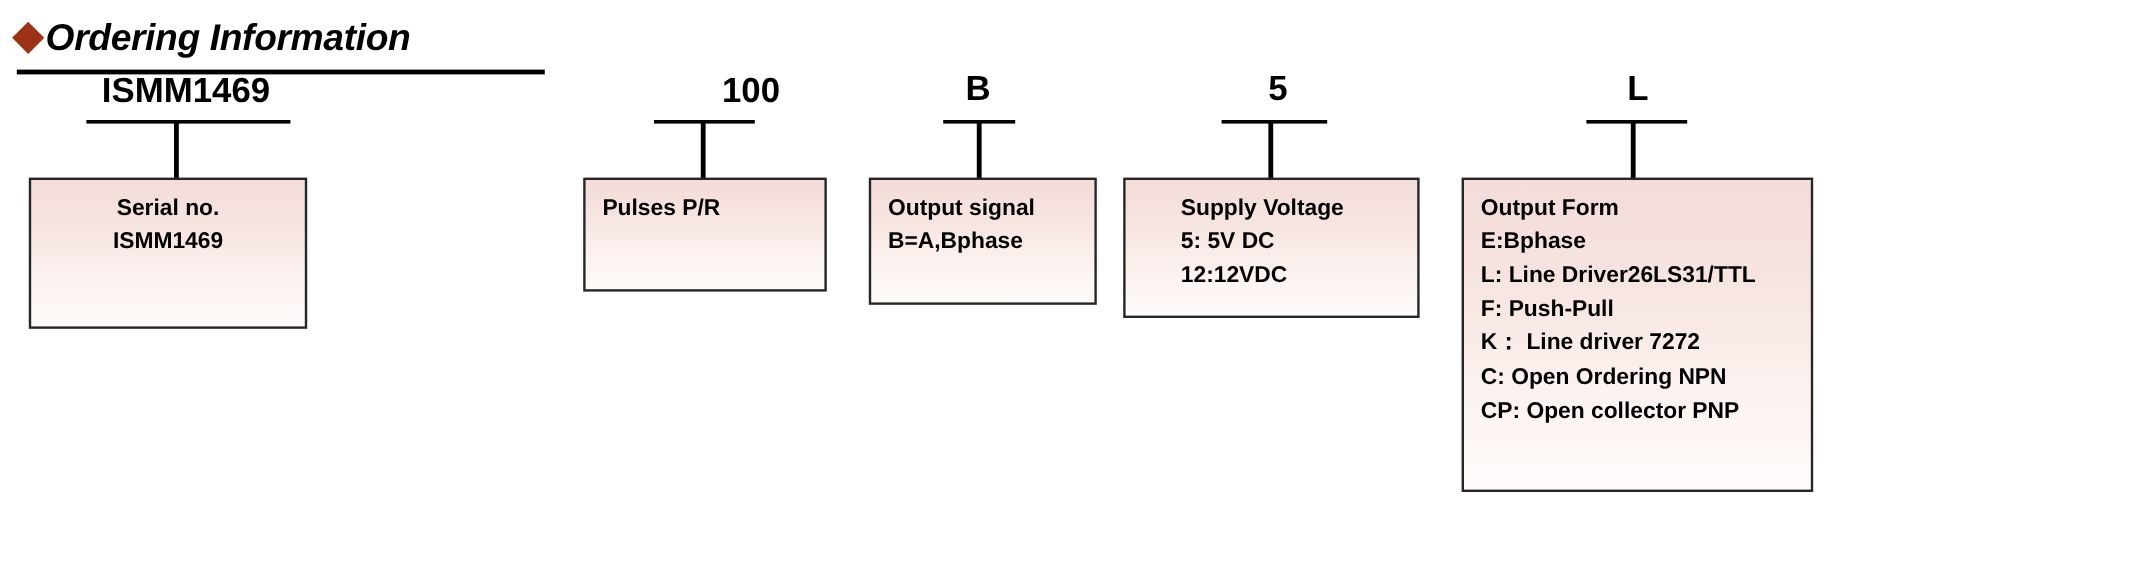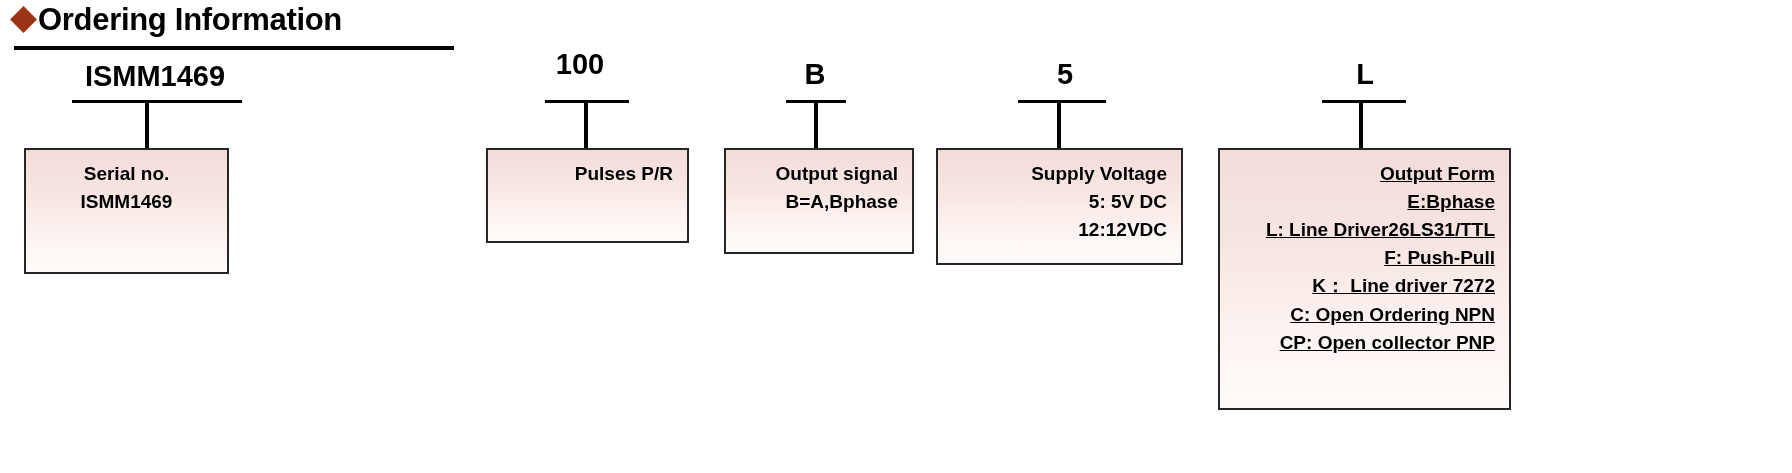--- a/index.html
+++ b/index.html
@@ -6,21 +6,21 @@
   body{
     width:1792px;height:473px;
     background:#ffffff;
     font-family:"Liberation Sans","DejaVu Sans",sans-serif;
     overflow:hidden;
     position:relative;
   }
   #root{position:absolute;inset:0;}
 
   
-  .title-wrap{position:absolute;left:14px;top:4px;width:440px;}
+  .title-wrap{position:absolute;left:14px;top:16px;width:440px;font-style:italic;}
   .title-row{display:flex;align-items:center;gap:2px;}
   .diamond{
     width:19px;height:19px;
     background:#9c3316;
     transform:rotate(45deg);
     flex:0 0 auto;
     margin-right:3px;
   }
   .title-text{
     font-size:31px;
@@ -55,54 +55,53 @@
     background:linear-gradient(180deg,#f3dcd9 0%,#f7e5e1 35%,#fcf3f0 70%,#fefbfa 100%);
     box-sizing:border-box;
     padding:10px 14px 8px 14px;
   }
   .box .line{
     font-size:19px;
     font-weight:bold;
     color:#000;
     line-height:1.48;
     white-space:nowrap;
-    text-align:right;
   }
   .box.centered .line{text-align:center;}
 
   
   
   #seg1 .code      {left:60px; top:62px; width:190px;}
   #seg1 .code-rule {left:72px; top:100px; width:170px;}
   #seg1 .stem      {left:145px;top:100px; height:50px;}
-  #seg1 .box       {left:24px; top:148px; width:205px;height:126px;}
+  #seg1 .box       {left:24px; top:148px; width:232px;height:126px;}
 
   
-  #seg2 .code      {left:510px;top:50px; width:140px;}
+  #seg2 .code      {left:510px;top:62px; width:140px;text-align:right;}
   #seg2 .code-rule {left:545px;top:100px; width:84px;}
   #seg2 .stem      {left:584px;top:100px; height:50px;}
   #seg2 .box       {left:486px;top:148px; width:203px;height:95px;}
 
   
   #seg3 .code      {left:760px;top:60px; width:110px;}
   #seg3 .code-rule {left:786px;top:100px; width:60px;}
   #seg3 .stem      {left:814px;top:100px; height:50px;}
   #seg3 .box       {left:724px;top:148px; width:190px;height:106px;}
 
   
   #seg4 .code      {left:1010px;top:60px; width:110px;}
   #seg4 .code-rule {left:1018px;top:100px; width:88px;}
   #seg4 .stem      {left:1057px;top:100px; height:50px;}
   #seg4 .box       {left:936px;top:148px; width:247px;height:117px;padding-left:46px;}
 
   
   #seg5 .code      {left:1310px;top:60px; width:110px;}
   #seg5 .code-rule {left:1322px;top:100px; width:84px;}
   #seg5 .stem      {left:1359px;top:100px; height:50px;}
-  #seg5 .box       {left:1218px;top:148px;width:293px;height:262px;text-decoration:underline;}
+  #seg5 .box       {left:1218px;top:148px;width:293px;height:262px;}
 </style>
 </head>
 <body>
 
 <div id="root">
 
   <div class="title-wrap">
     <div class="title-row">
       <span class="diamond"></span>
       <span class="title-text">Ordering Information</span>

